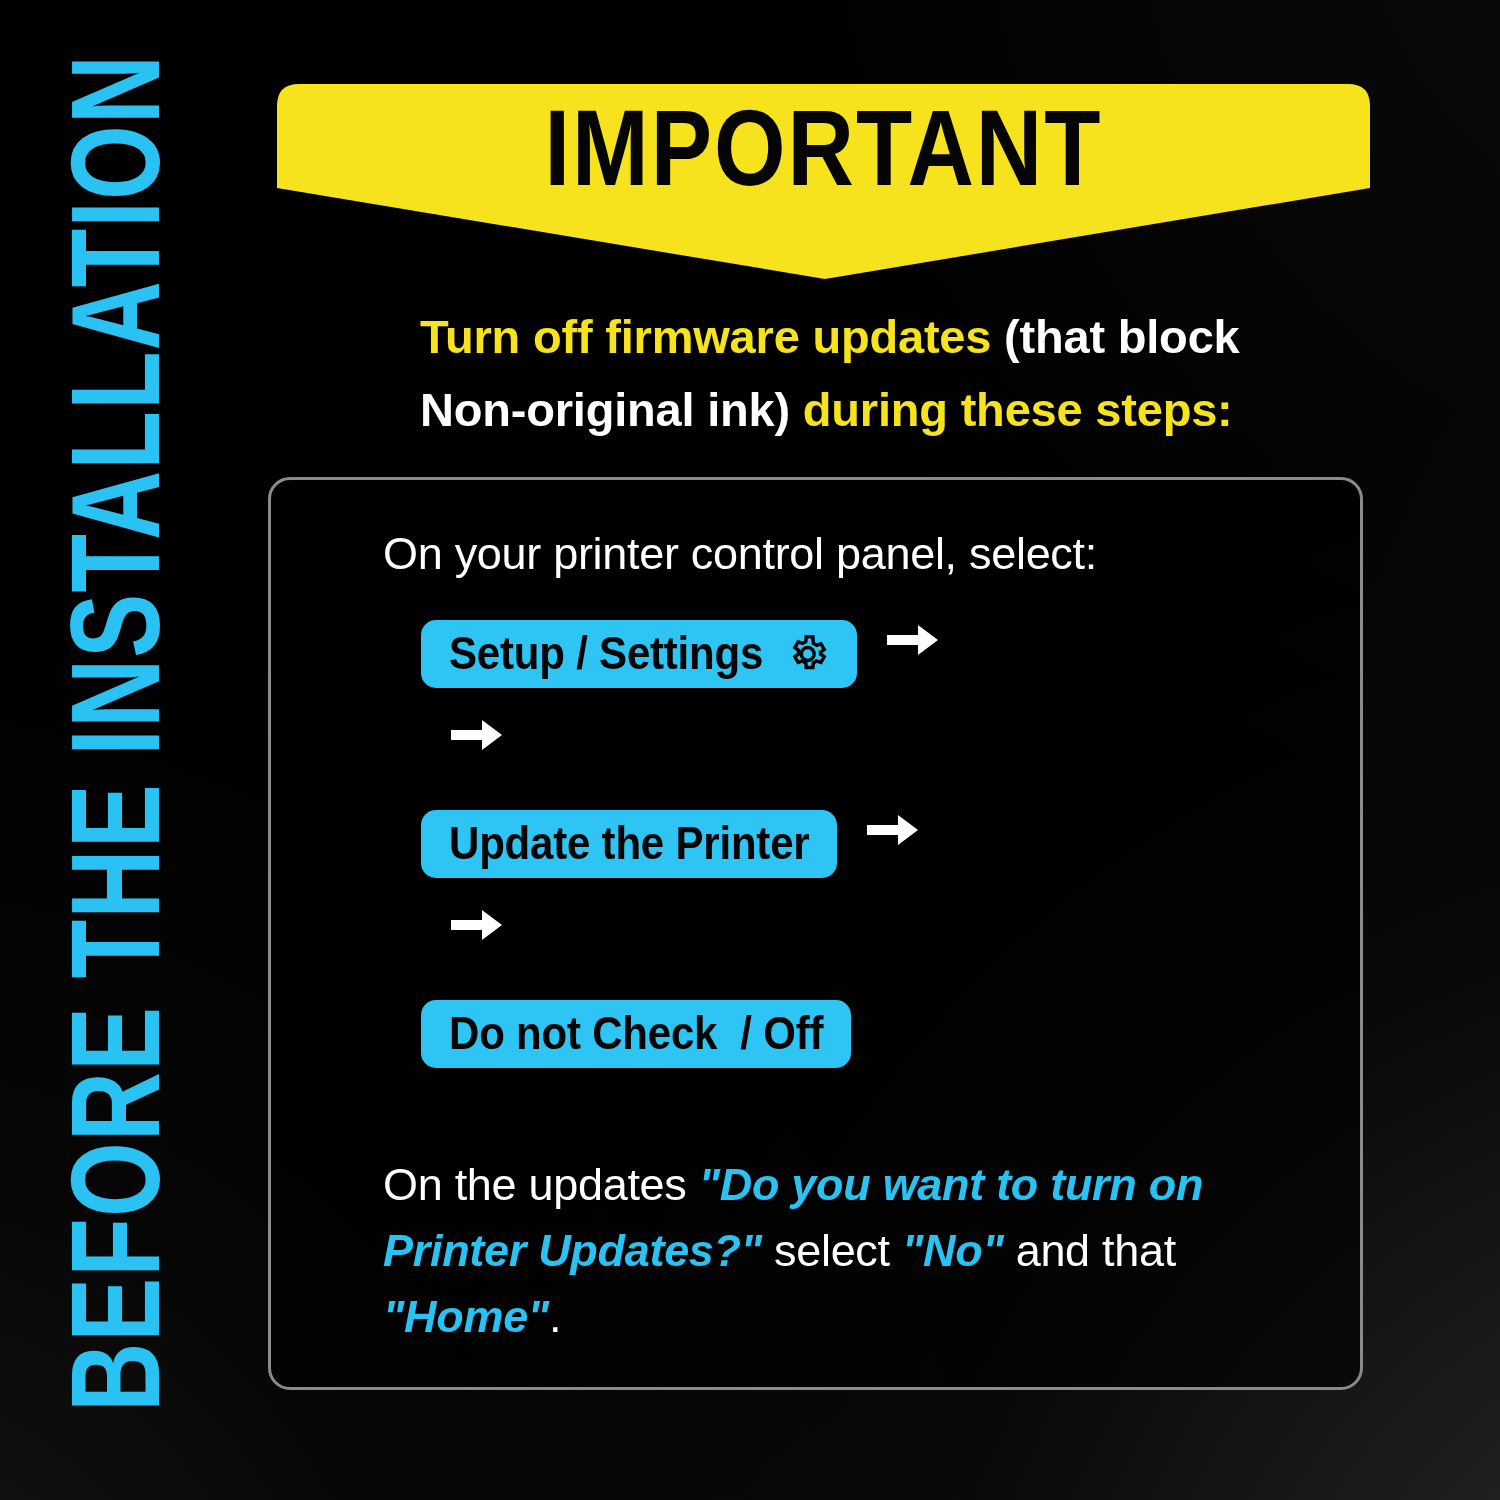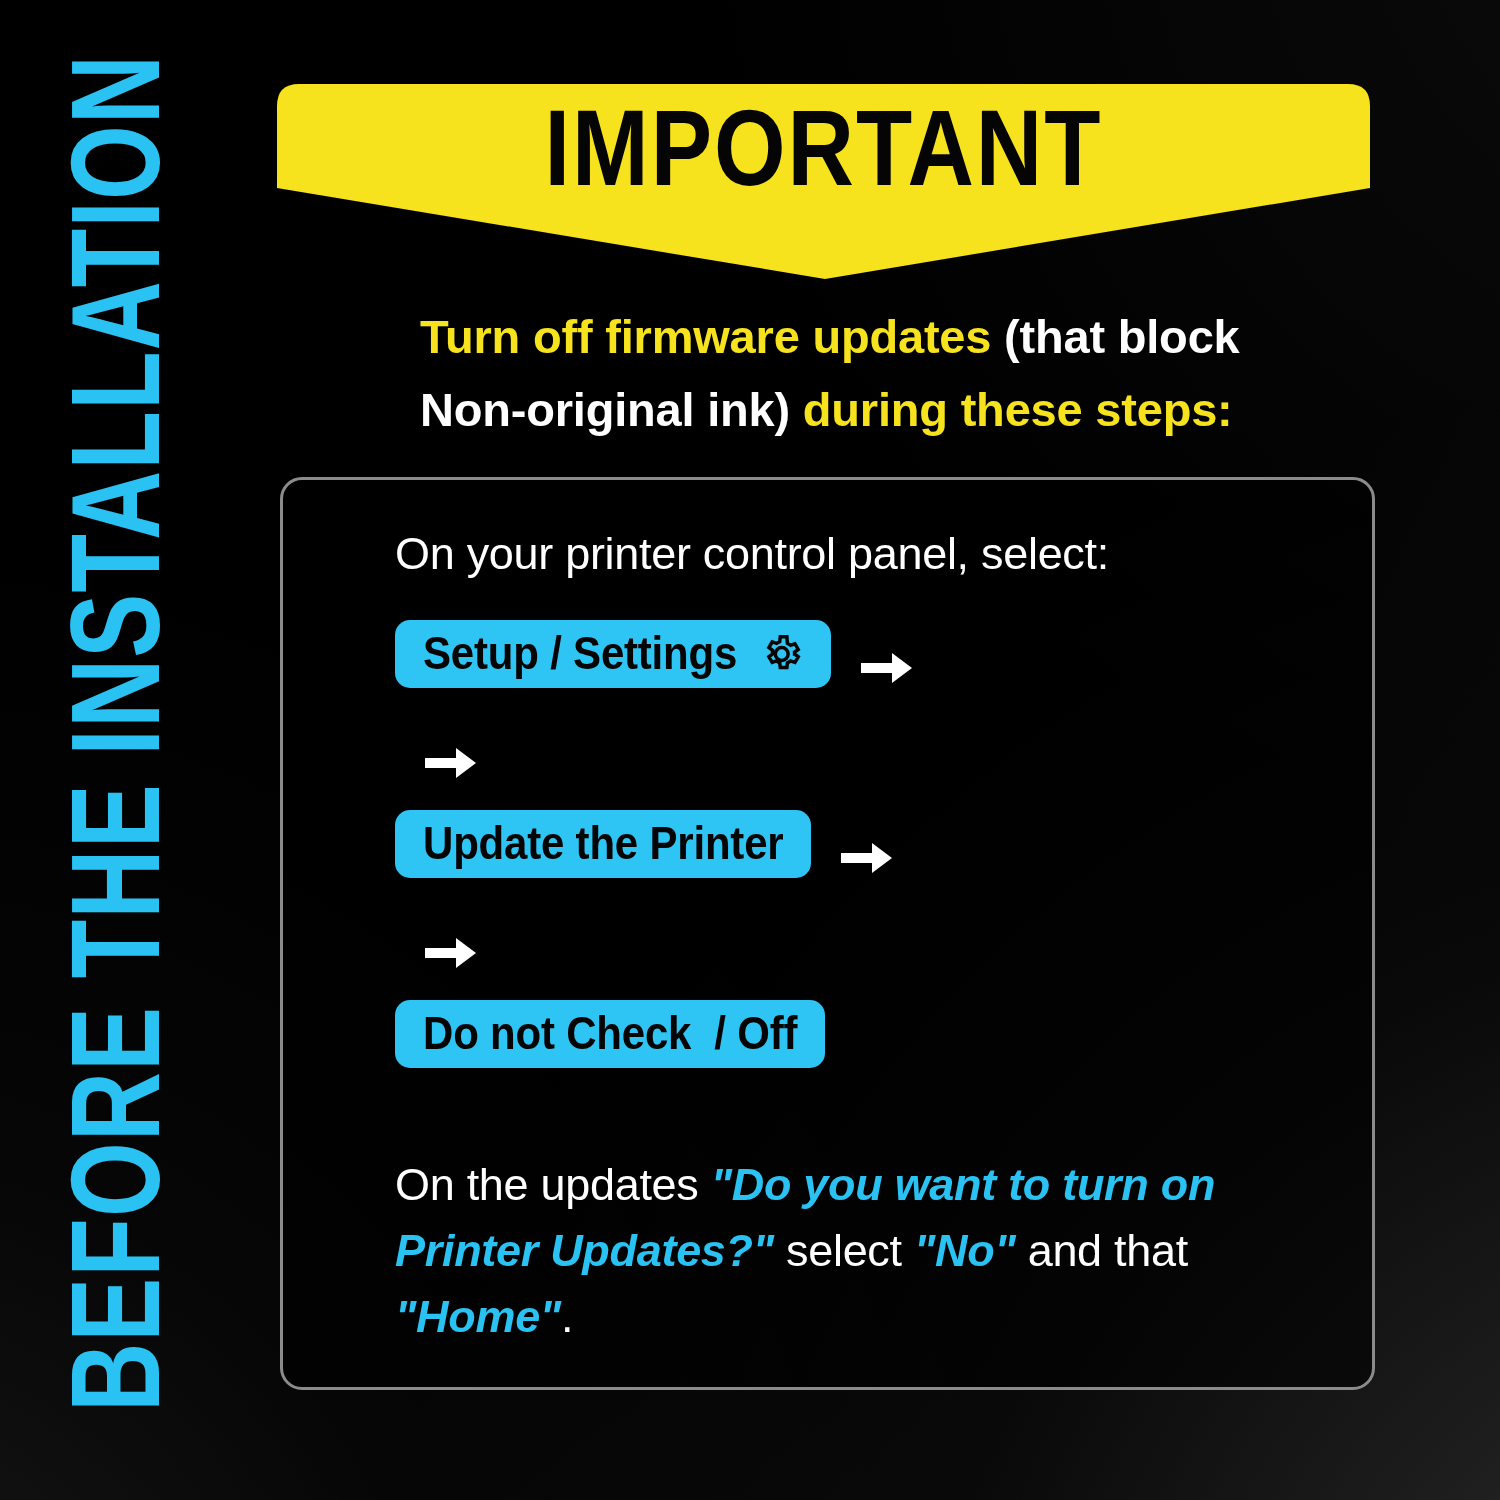--- a/index.html
+++ b/index.html
@@ -84,21 +84,21 @@
     line-height: 1.56;
     color: #f6e31d;
     letter-spacing: -0.2px;
     margin-left: 28px;
   }
   #headline .w { color: #ffffff; }
 
   
   #panel {
     position: absolute;
-    left: 280px;
+    left: 268px;
     top: 477px;
     width: 1095px;
     height: 913px;
     border: 3px solid #8b8b8b;
     border-radius: 22px;
     box-sizing: border-box;
     background: rgba(0,0,0,0.55);
   }
 
   #panel-heading {
@@ -114,23 +114,24 @@
 
   
   #steps {
     position: absolute;
     left: 112px;
     top: 140px;
     width: 950px;
   }
   .step-row {
     display: flex;
-    align-items: flex-end;
+    align-items: flex-start;
     margin-bottom: 27px;
     height: 68px;
+    margin-left: 38px;
   }
   .chip {
     background: #2ec4f3;
     border-radius: 15px;
     height: 68px;
     display: flex;
     align-items: center;
     padding: 0 28px;
     box-sizing: border-box;
     box-shadow: 0 0 0 1px rgba(0,0,0,0.35);

